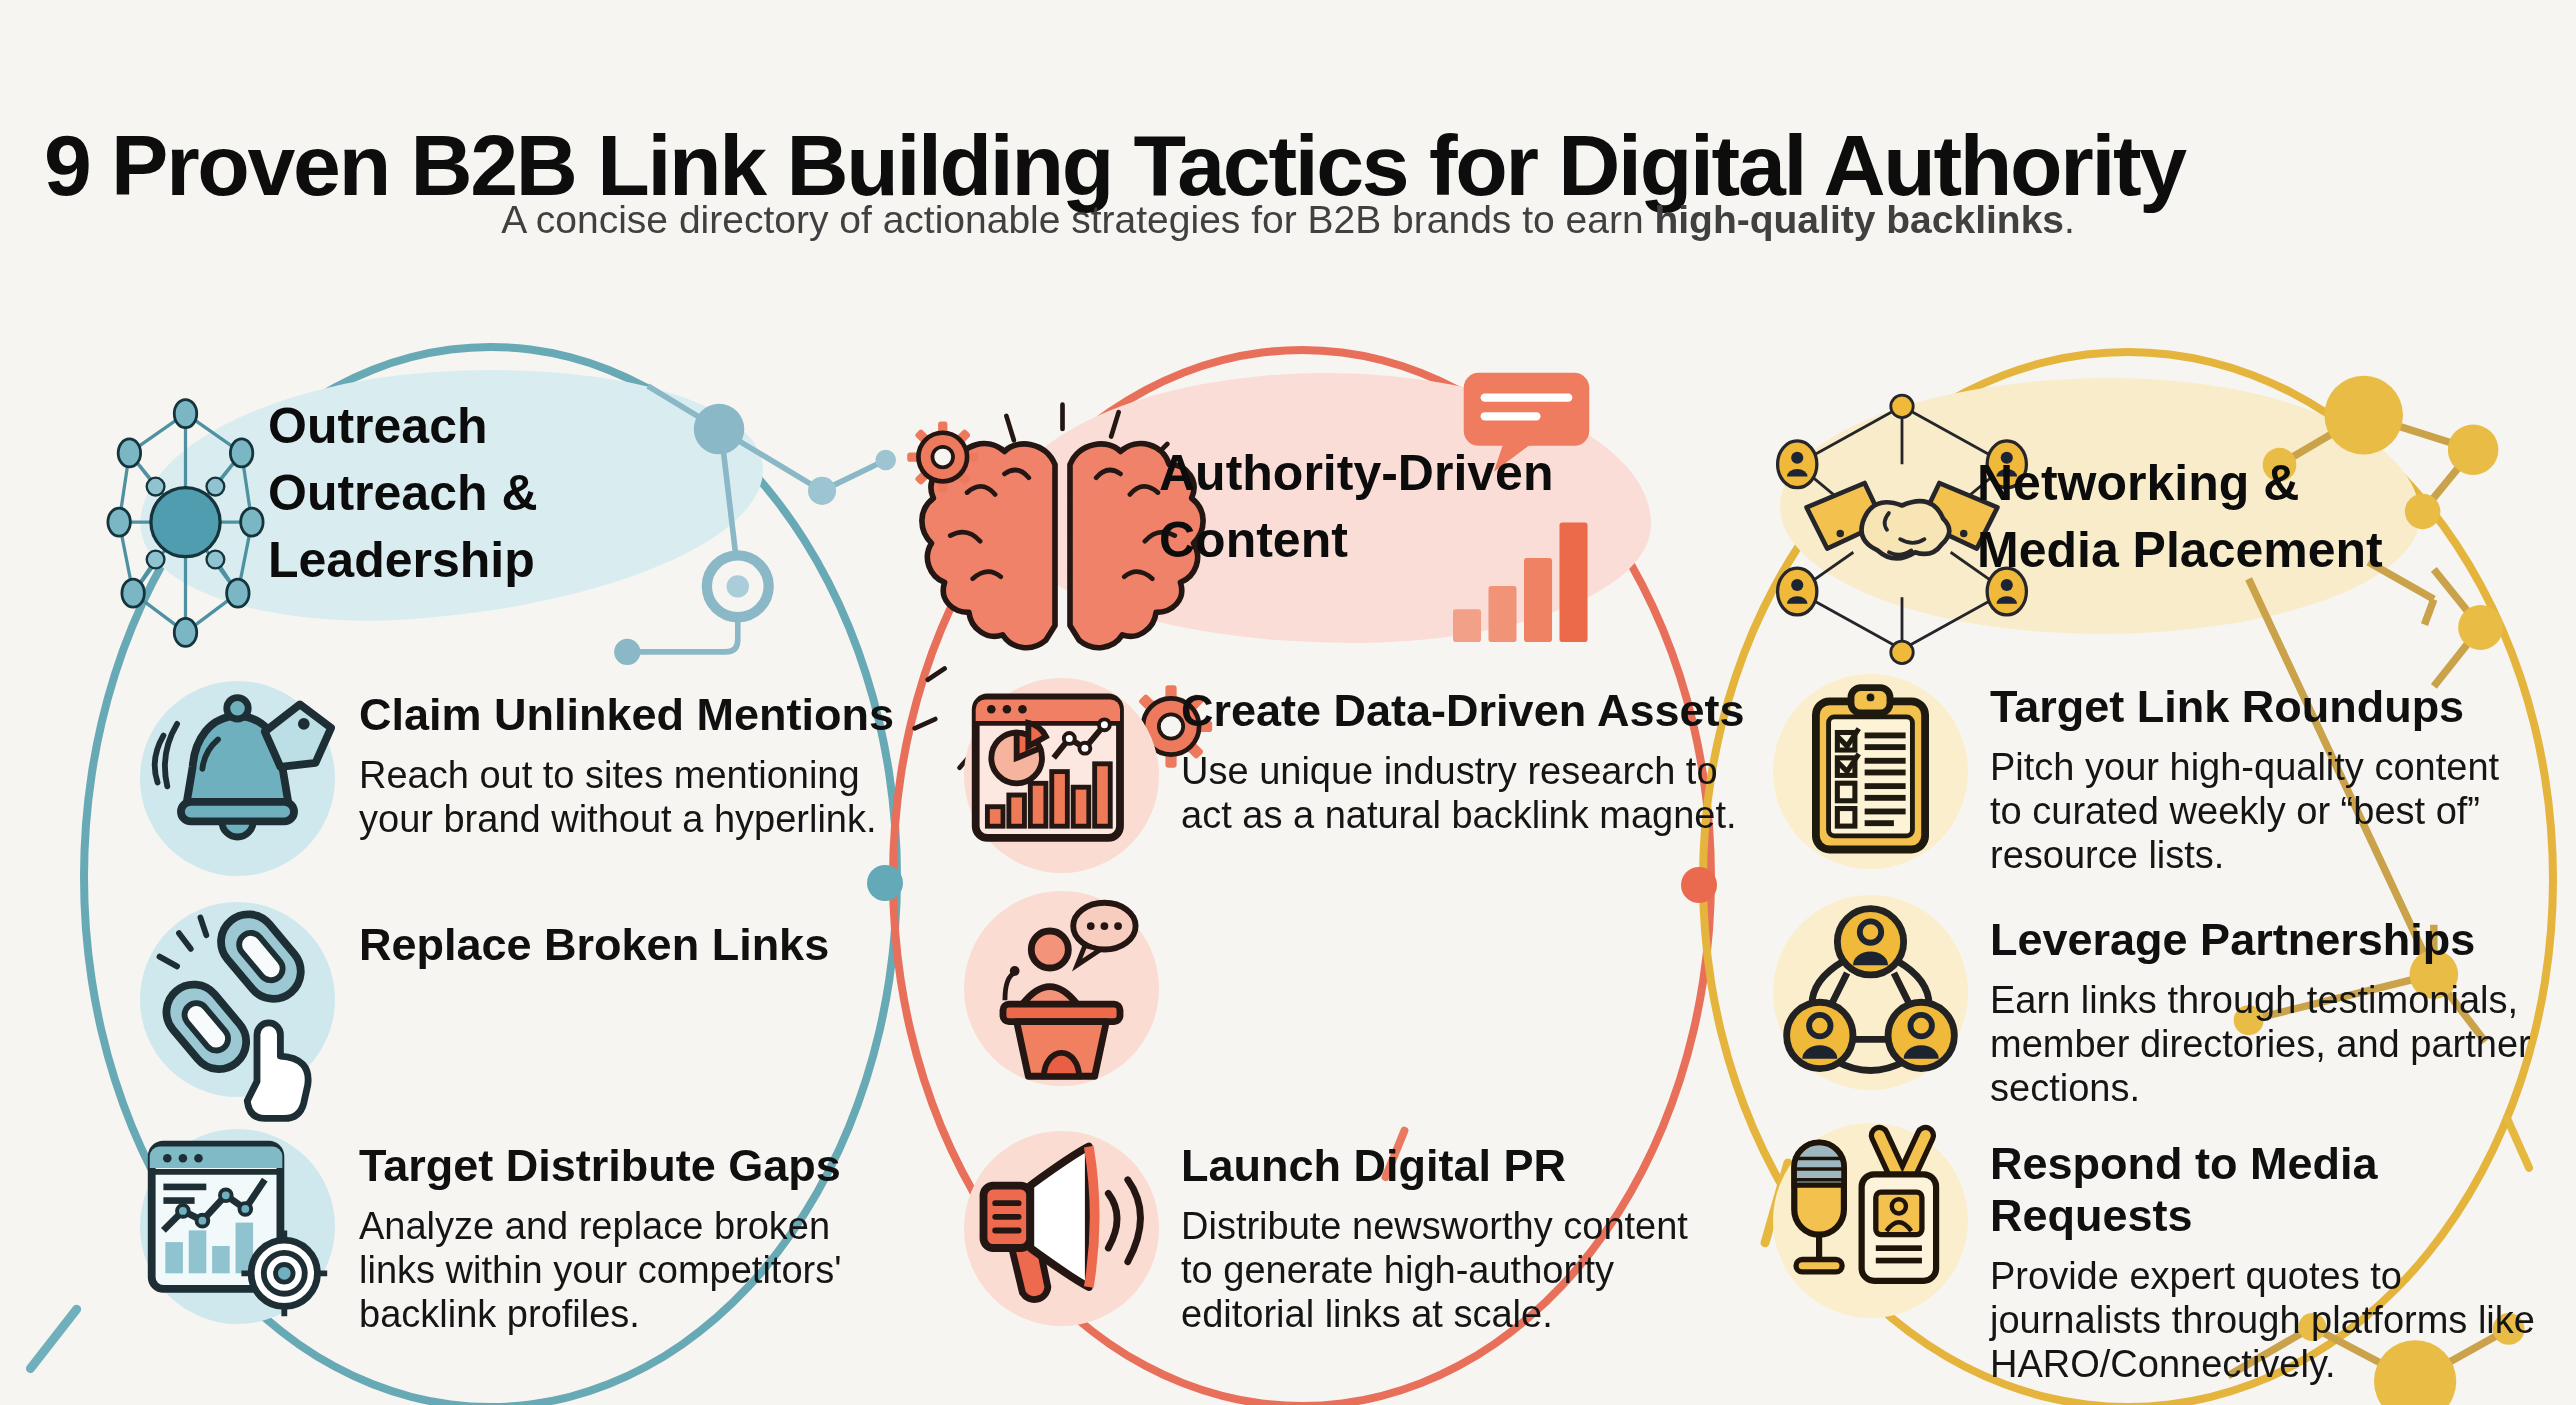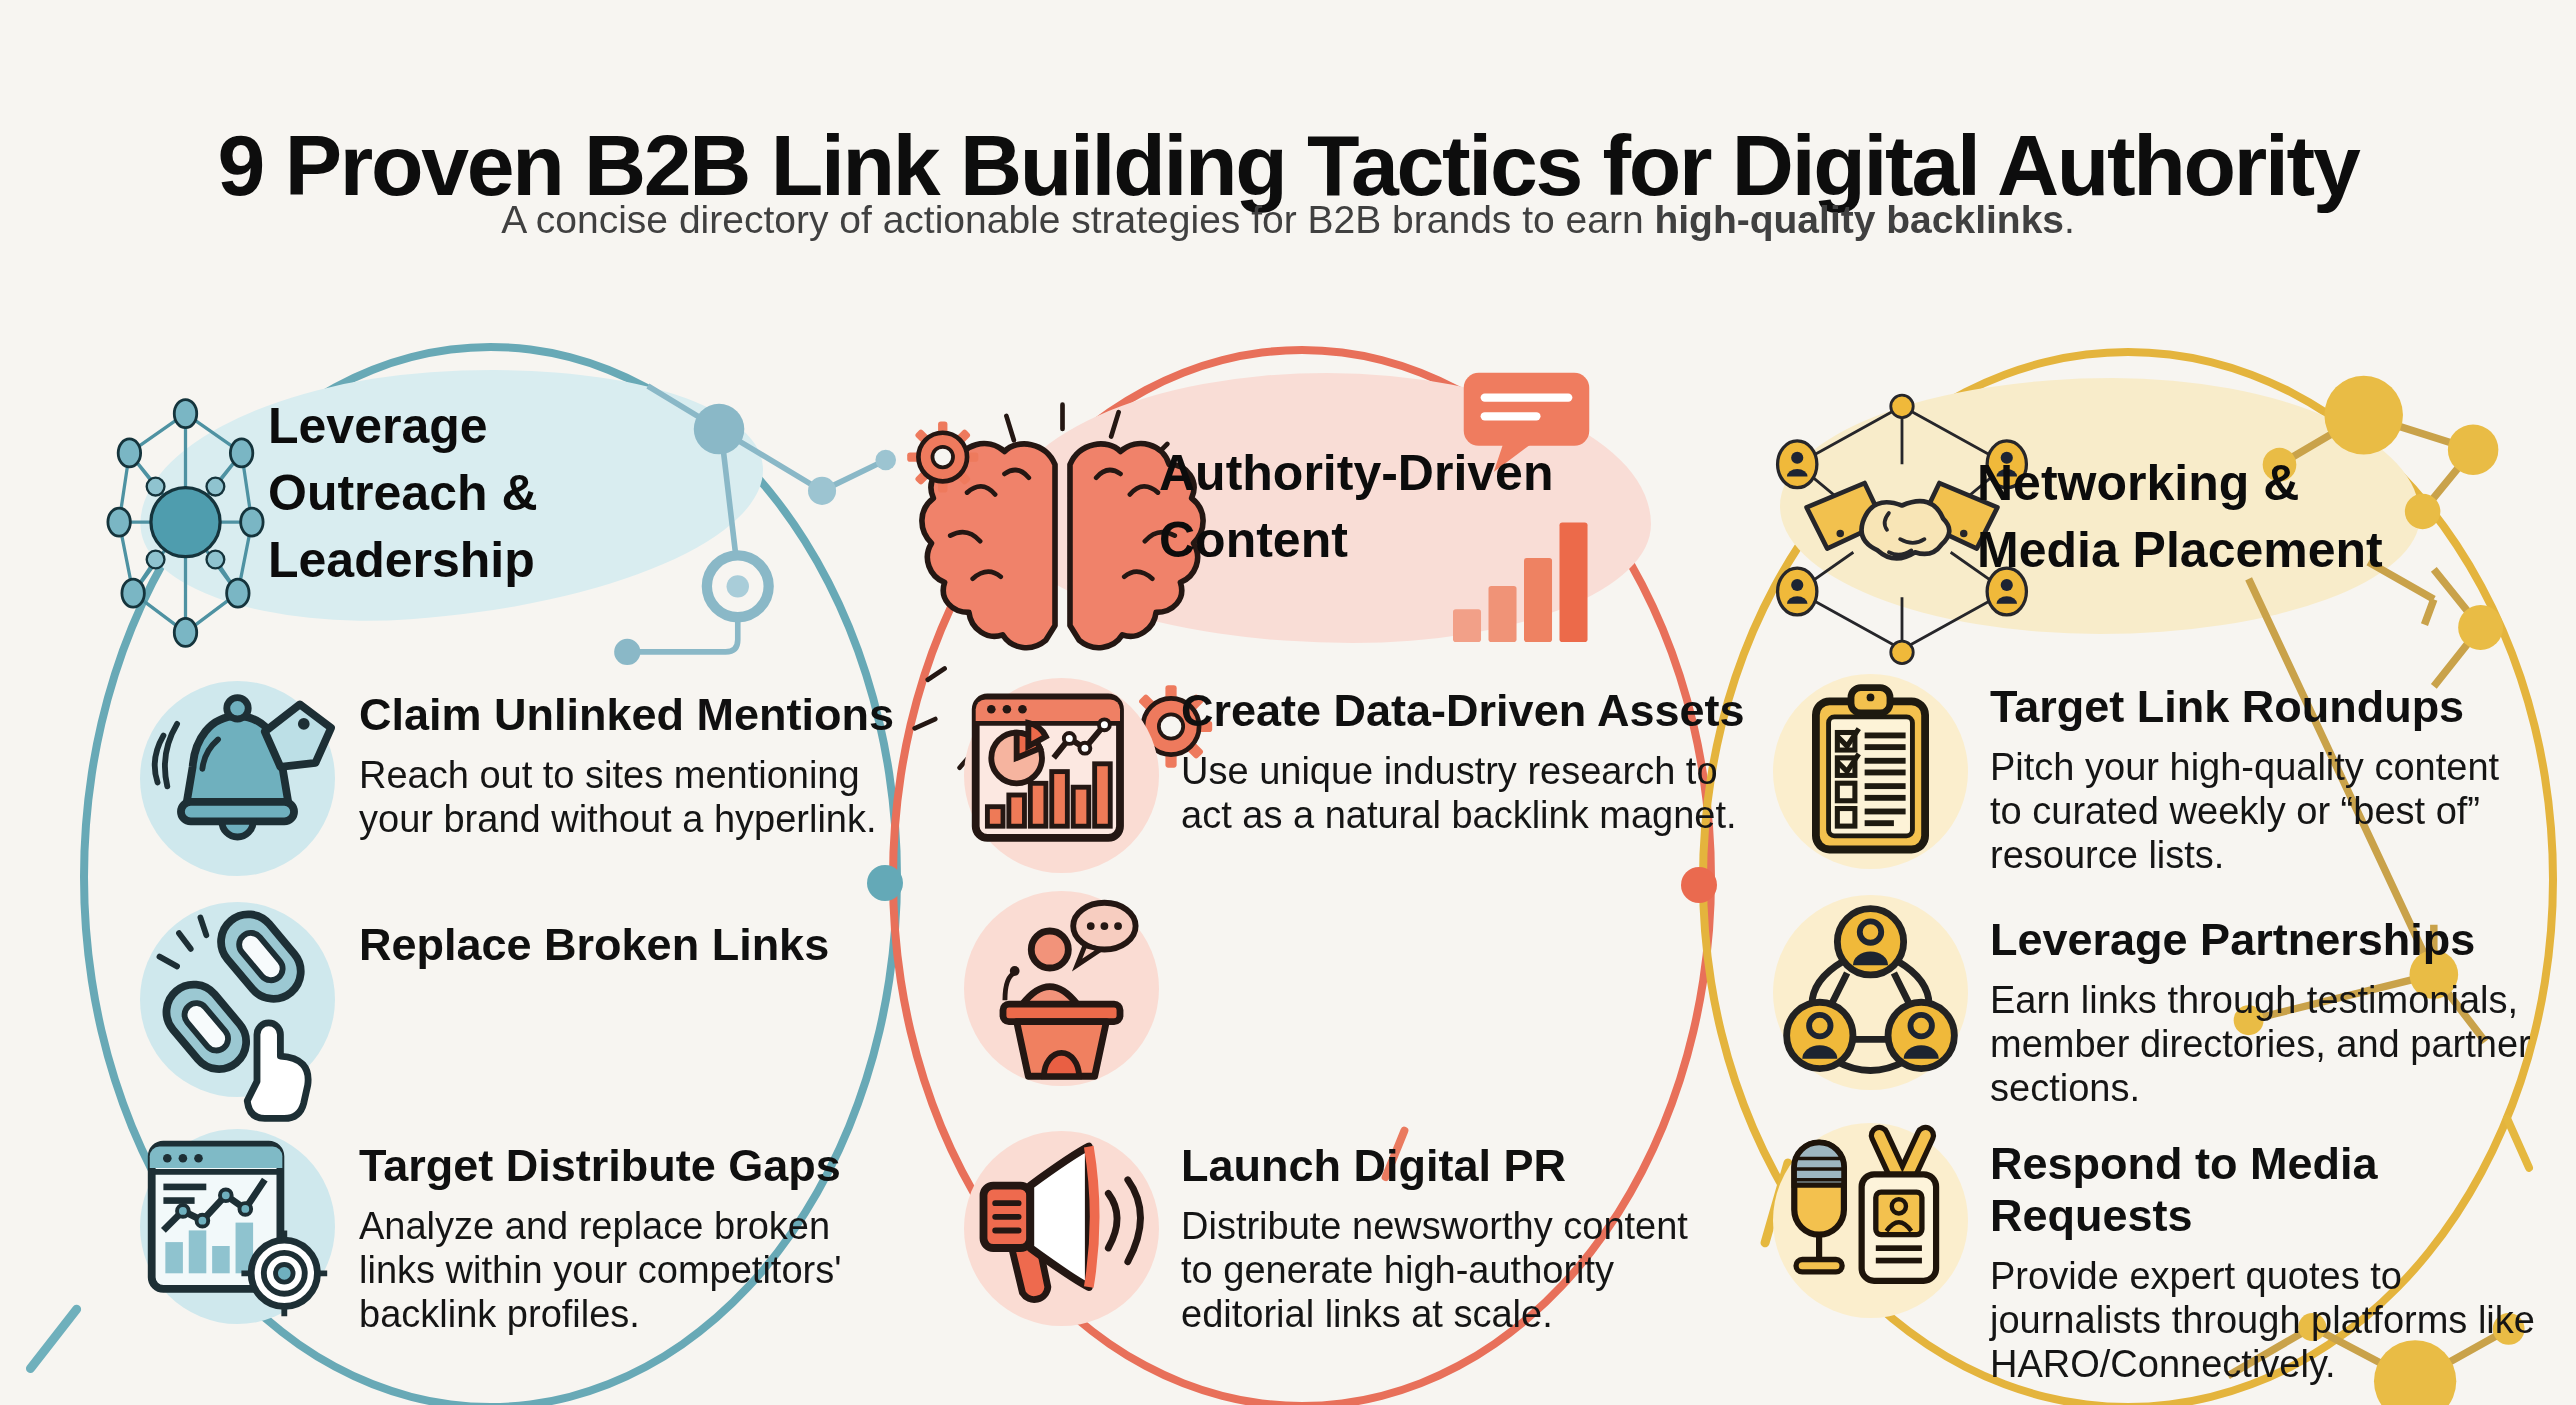--- a/index.html
+++ b/index.html
@@ -1,21 +1,21 @@
 <!DOCTYPE html>
 <html style="font-size:15px"><head>
 <meta charset="utf-8">
 <style>
   html,body{margin:0;padding:0;background:#efede9;}
   #canvas{position:relative;width:2576px;height:1405px;overflow:hidden;background:#f7f5f1;
           font-family:"Liberation Sans", sans-serif;color:#141414;}
   .abs{position:absolute;}
   
-  #main-title{left:0;right:0;top:58px;text-align:center;font-size:86px;font-weight:700;
-              letter-spacing:-2.3px;color:#0d0d0d;white-space:nowrap;}
+  #main-title{left:0;right:0;top:58px;text-align:left;font-size:86px;font-weight:700;
+              letter-spacing:-2.3px;color:#0d0d0d;white-space:nowrap;padding-left:44px;}
   #subtitle{left:0;right:0;top:198px;text-align:center;font-size:39px;color:#404040;}
   #subtitle b{font-weight:700;}
   
   .ring{border-radius:50%;}
   #ring-1{left:80px;top:343px;width:805px;height:1052px;border:8.4px solid #68a9b6;}
   #ring-2{left:889px;top:346px;width:810px;height:1048px;border:8.4px solid #e8705a;}
   #ring-3{left:1699px;top:348px;width:842px;height:1047px;border:8.4px solid #e4b43d;}
   
   .blob{z-index:2;}
   #blob-1{left:139px;top:371px;width:625px;height:245px;background:#d9edf0;
@@ -95,21 +95,21 @@
       <g fill="#8fc3cf" stroke="#15343c" stroke-width="2.5">
         <circle cx="54" cy="114" r="9.5"></circle>
           <circle cx="118" cy="114" r="9.5"></circle>
         <circle cx="54" cy="192" r="9.5"></circle>
           <circle cx="118" cy="192" r="9.5"></circle>
       </g>
     </svg>
   </div>
 
   <div id="col-title-1" class="abs col-title">
-    <span>Leverage</span>
+    <span>Outreach</span>
     <span>Outreach &amp;</span>
     <span>Leadership</span>
   </div>
 
   <div class="abs deco" style="left:599px;top:371px;">
     <svg viewBox="0 0 320 330" width="300" height="309">
       <g stroke="#8ab8c7" stroke-width="6" fill="none">
         <path d="M128 62 L52 16 M128 62 L238 128 M238 128 L306 95 M132 80 L146 198"></path>
         <path d="M30 300 H135 Q148 300 148 287 V252"></path>
       </g>

